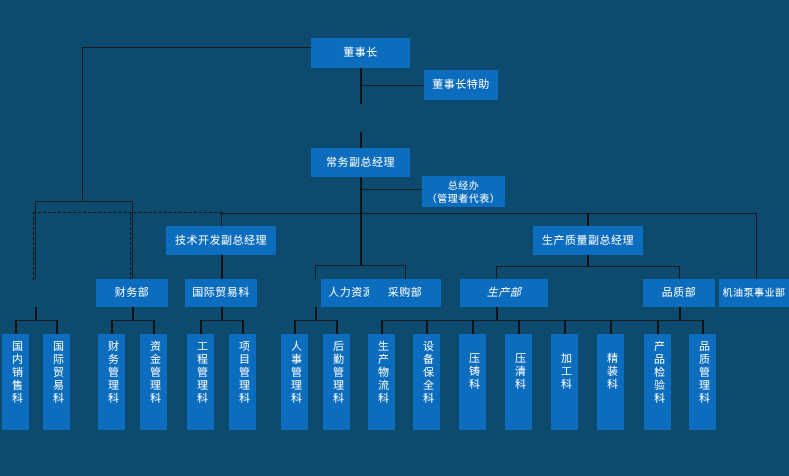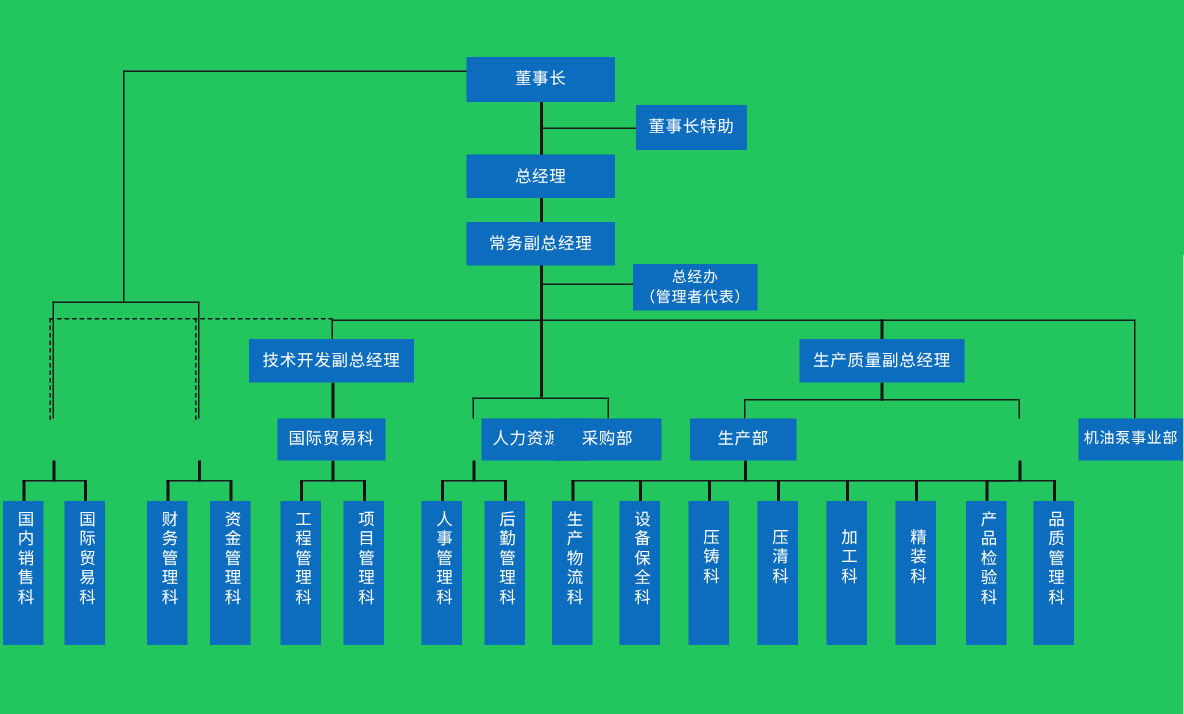--- a/index.html
+++ b/index.html
@@ -5,21 +5,21 @@
 <style>
   html, body {
     margin: 0;
     padding: 0;
     background: #ffffff;
   }
   #chart-root {
     position: relative;
     width: 789px;
     height: 476px;
-    background: #22c55e;
+    background: #0c4a6e;
     font-family: "DejaVu Sans", "Liberation Sans", sans-serif;
     overflow: hidden;
   }
   .node {
     position: absolute;
     background: #0c6cbe;
     color: #ffffff;
     box-sizing: border-box;
     display: flex;
     align-items: center;
@@ -145,43 +145,44 @@
 
   <div class="line thick-v" style="left:679px; top:307px; height:14px;"></div>
   <div class="line h" style="left:657px; top:320px; width:45px;"></div>
   <div class="line thick-v" style="left:657px; top:320px; height:14px;"></div>
   <div class="line thick-v" style="left:702px; top:320px; height:14px;"></div>
 
   <div class="node" style="left:311px; top:38px; width:99px; height:30px;">董事长</div>
 
   <div class="node" style="left:424px; top:70px; width:74px; height:30px;">董事长特助</div>
 
-  <div class="node" style="left:311px; top:103px; width:99px; height:29px;">总经理</div>
 
   <div class="node" style="left:311px; top:148px; width:99px; height:29px;">常务副总经理</div>
 
   <div class="node" style="left:166px; top:226px; width:110px; height:29px;">技术开发副总经理</div>
 
   <div class="node two-line" style="left:422px; top:176px; width:83px; height:31px; font-size:10px;">
     <span>总经办</span>
     <span>（管理者代表）</span>
   </div>
 
   <div class="node" style="left:533px; top:226px; width:110px; height:29px;">生产质量副总经理</div>
 
 
+  <div class="node" style="left:96px; top:279px; width:72px; height:28px;">财务部</div>
 
   <div class="node" style="left:185px; top:279px; width:72px; height:28px;">国际贸易科</div>
 
   <div class="node" style="left:279px; top:279px; width:72px; height:28px;margin-left:42px;">人力资源部</div>
 
   <div class="node" style="left:369px; top:279px; width:72px; height:28px;">采购部</div>
 
-  <div class="node" style="left:460px; top:279px; width:71px; height:28px;">生产部</div>
-
+  <div class="node" style="left:460px; top:279px; width:88px; height:28px;font-style:italic;">生产部</div>
+
+  <div class="node" style="left:643px; top:279px; width:72px; height:28px;">品质部</div>
 
   <div class="node" style="left:719px; top:279px; width:70px; height:28px; font-size:10px;">机油泵事业部</div>
 
   <div class="node vert" style="left:2px; top:334px; width:27px; height:96px;">国内销售科</div>
 
   <div class="node vert" style="left:43px; top:334px; width:27px; height:96px;">国际贸易科</div>
 
   <div class="node vert" style="left:98px; top:334px; width:27px; height:96px;">财务管理科</div>
 
   <div class="node vert" style="left:140px; top:334px; width:27px; height:96px;">资金管理科</div>

